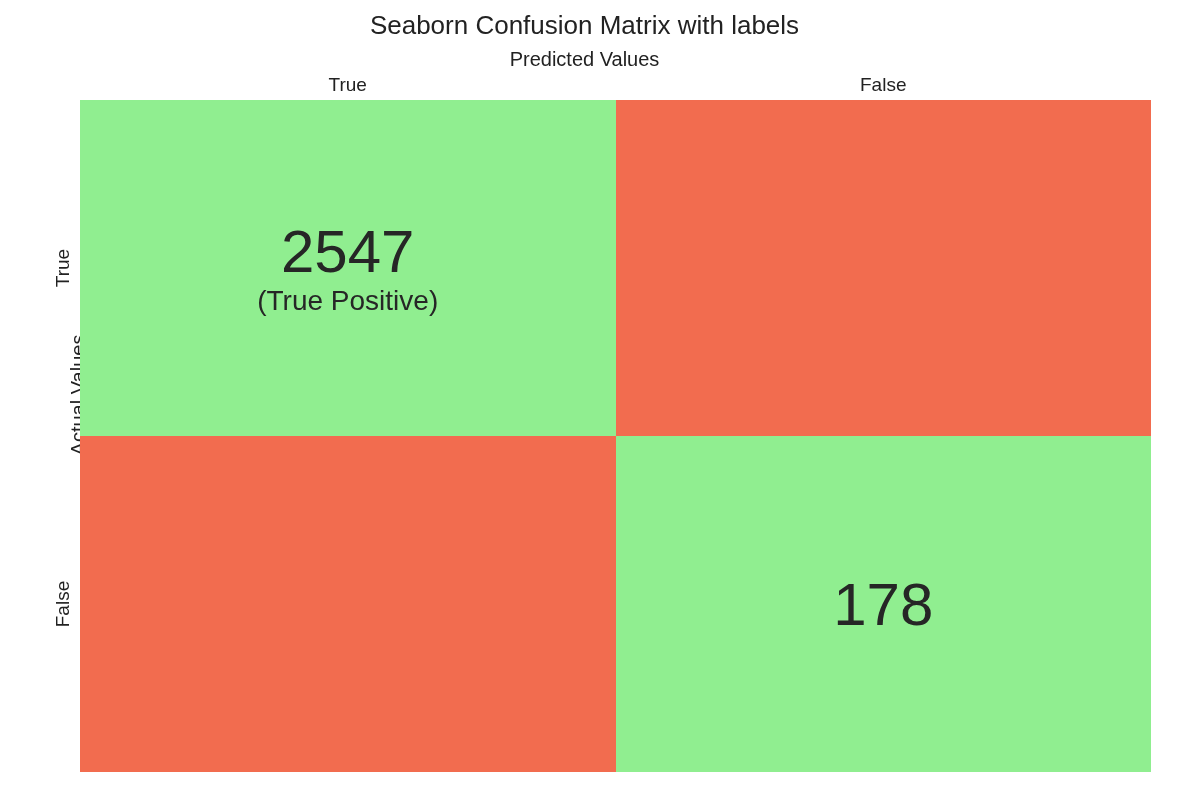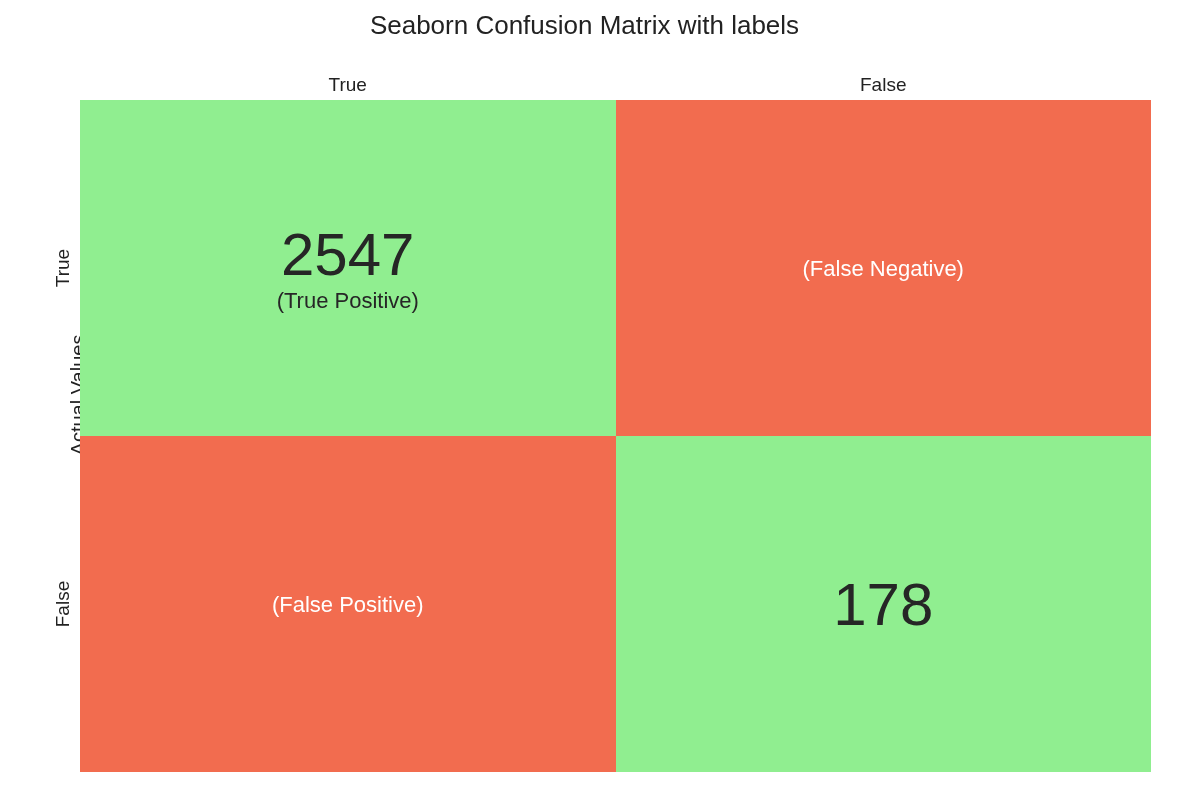--- a/index.html
+++ b/index.html
@@ -95,35 +95,36 @@
     align-items: center;
     justify-content: center;
     position: relative;
   }
   .cell .value {
     font-size: 60px;
     font-weight: 400;
     line-height: 1.05;
   }
   .cell .label {
-    font-size: 22px;
+    font-size: 28px;
     margin-top: 2px;
   }
   .green { background: #90ee90; }
   .red   { background: #f26c4f; }
   .dark-text  { color: #262626; }
   .light-text { color: #ffffff; }
 </style>
 </head>
 <body>
 
 <div class="chart-wrap">
 
   <div class="title">Seaborn Confusion Matrix with labels</div>
 
+  <div class="xlabel">Predicted Values</div>
 
   <div class="ylabel">Actual Values</div>
 
   <div class="plot-area">
 
     <div class="col-ticks">
       <div class="col-tick">True</div>
       <div class="col-tick">False</div>
     </div>
 
@@ -137,25 +138,23 @@
     </div>
 
     <div class="grid">
 
       <div class="cell green" style="background-color: rgb(144, 238, 144);">
         <div class="value dark-text" style="color: rgb(38, 38, 38);">2547</div>
         <div class="label dark-text" style="color: rgb(38, 38, 38);">(True Positive)</div>
       </div>
 
       <div class="cell red" style="background-color: rgb(242, 108, 79);">
-        <div class="label light-text" style="color: rgb(255, 255, 255);">(False Negative)</div>
       </div>
 
       <div class="cell red" style="background-color: rgb(242, 108, 79);">
-        <div class="label light-text" style="color: rgb(255, 255, 255);">(False Positive)</div>
       </div>
 
       <div class="cell green" style="background-color: rgb(144, 238, 144);">
         <div class="value dark-text" style="color: rgb(38, 38, 38);">178</div>
       </div>
 
     </div>
   </div>
 </div>
 

